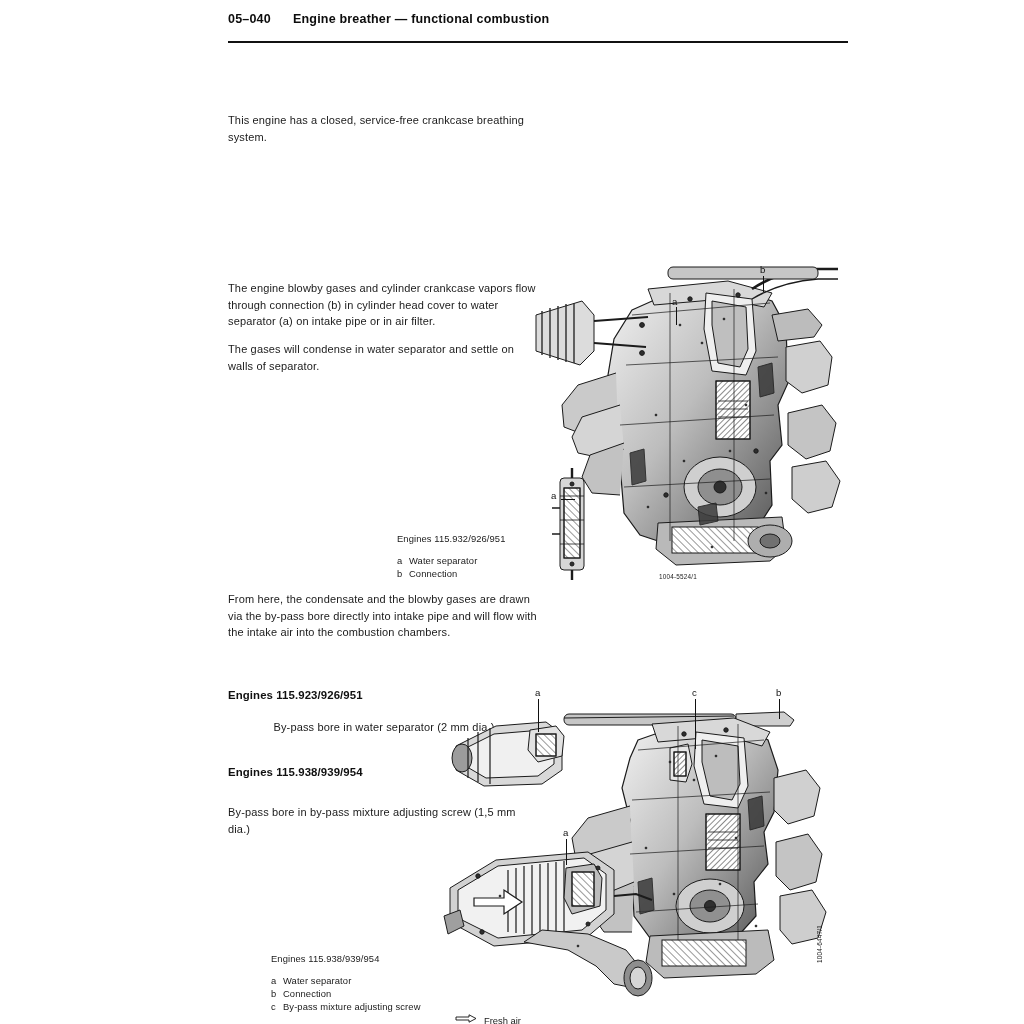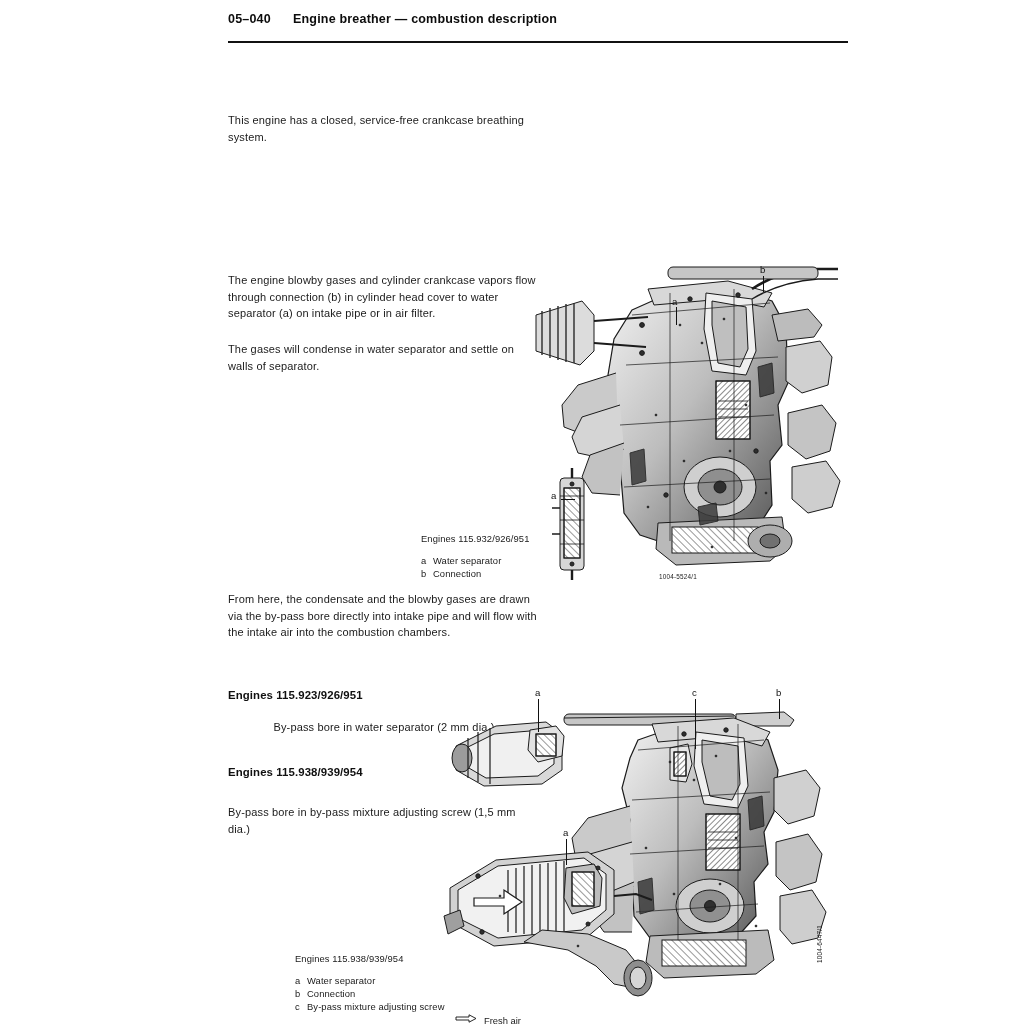--- a/index.html
+++ b/index.html
@@ -45,21 +45,21 @@
     position: absolute;
     margin: 0;
     font-size: 11px;
     line-height: 16.6px;
     letter-spacing: 0.15px;
     color: #1a1a1a;
     width: 312px;
     left: 228px;
   }
   .t-intro   { top: 112px; }
-  .t-flow    { top: 272px; }
+  .t-flow    { top: 280px; }
   .t-cond    { top: 341px; }
   .t-from    { top: 591px; }
 
   .sub-head {
     position: absolute;
     left: 228px;
     font-size: 11.4px;
     font-weight: bold;
     letter-spacing: 0.1px;
     color: #101010;
@@ -71,21 +71,20 @@
   .t-bypass2 { top: 804px; }
 
   
   .cap {
     position: absolute;
     font-size: 9.4px;
     line-height: 13.2px;
     letter-spacing: 0.1px;
     color: #1a1a1a;
     white-space: nowrap;
-    margin-left: 24px;
   }
   .cap-title-1 { left: 397px; top: 532px; }
   .legend-1    { left: 397px; top: 554px; }
   .cap-title-2 { left: 271px; top: 952px; }
   .legend-2    { left: 271px; top: 974px; }
   .legend-key {
     display: inline-block;
     width: 12px;
   }
   .legend-row { white-space: nowrap; }
@@ -127,21 +126,21 @@
   
   .leader {
     position: absolute;
     background: #111;
   }
 </style>
 </head>
 <body>
 
 <div class="page-header">
-  <span class="num">05–040</span><span>Engine breather — combustion description</span>
+  <span class="num">05–040</span><span>Engine breather — functional combustion</span>
 </div>
 <div class="header-rule"></div>
 
 <div class="text-col">
   <p class="t-intro">This engine has a closed, service-free crankcase breathing system.</p>
   <p class="t-flow">The engine blowby gases and cylinder crankcase vapors flow through connection (b) in cylinder head cover to water separator (a) on intake pipe or in air filter.</p>
   <p class="t-cond">The gases will condense in water separator and settle on walls of separator.</p>
   <p class="t-from">From here, the condensate and the blowby gases are drawn via the by-pass bore directly into intake pipe and will flow with the intake air into the combustion chambers.</p>
 
   <div class="sub-head h-923">Engines 115.923/926/951</div>

